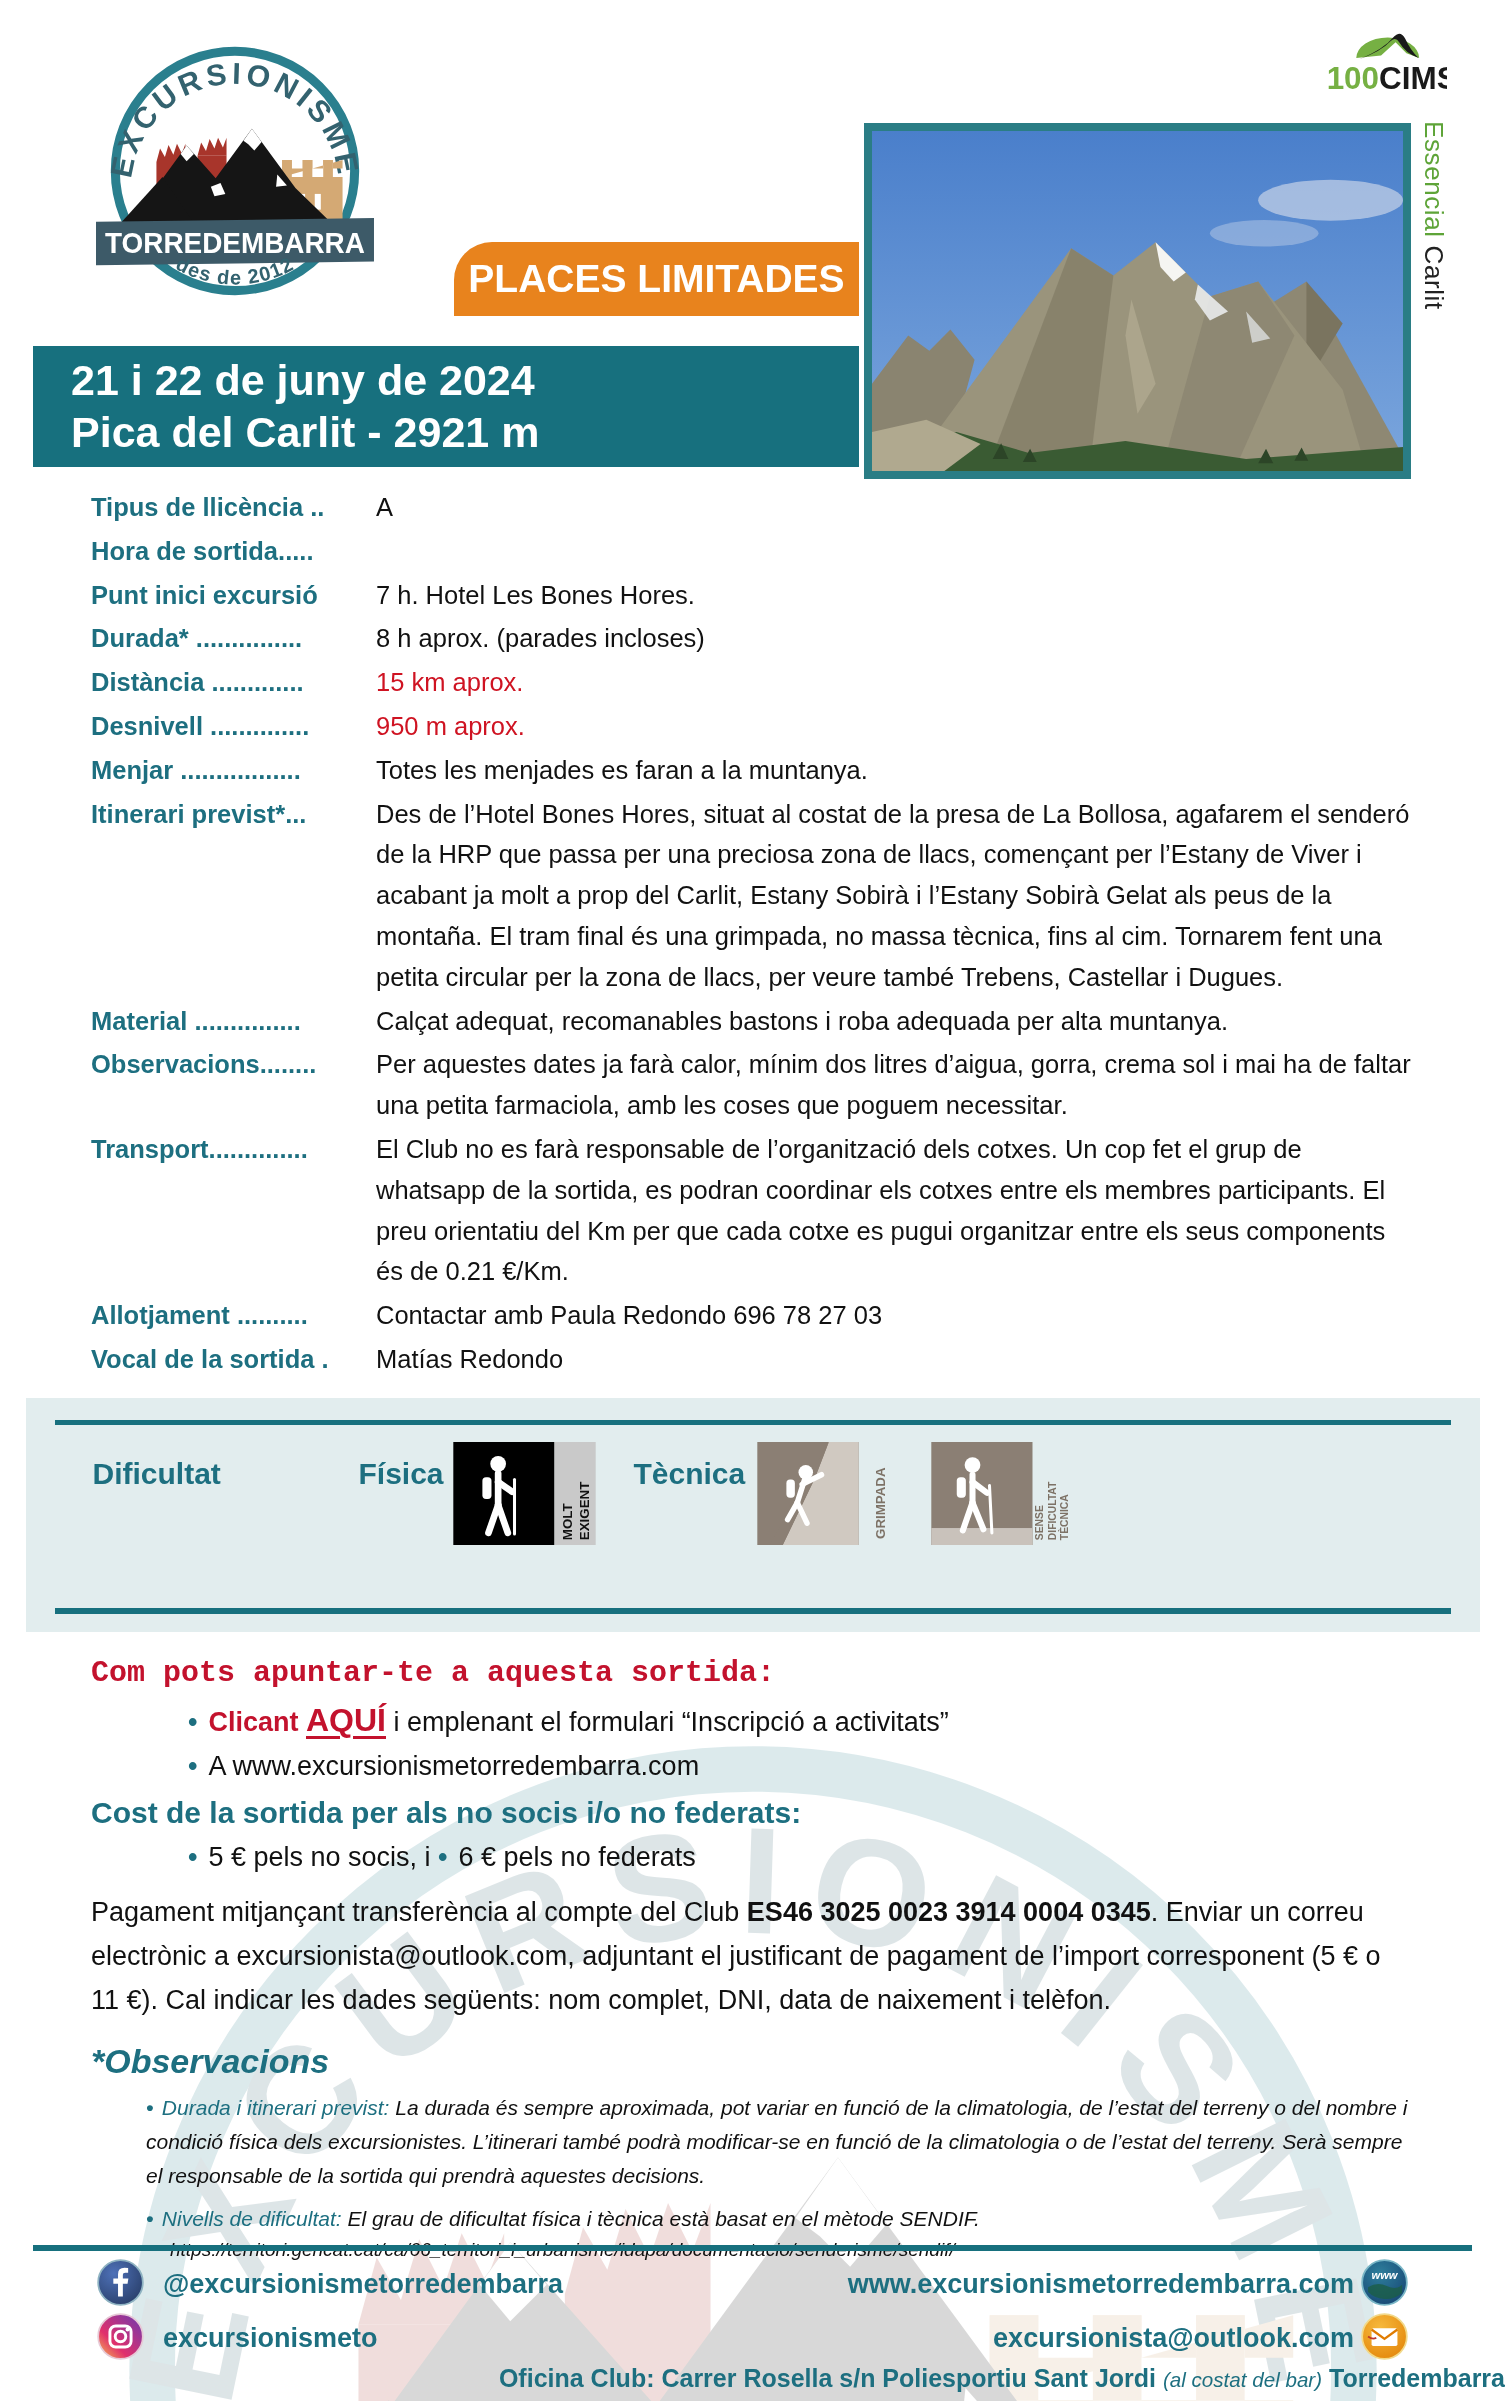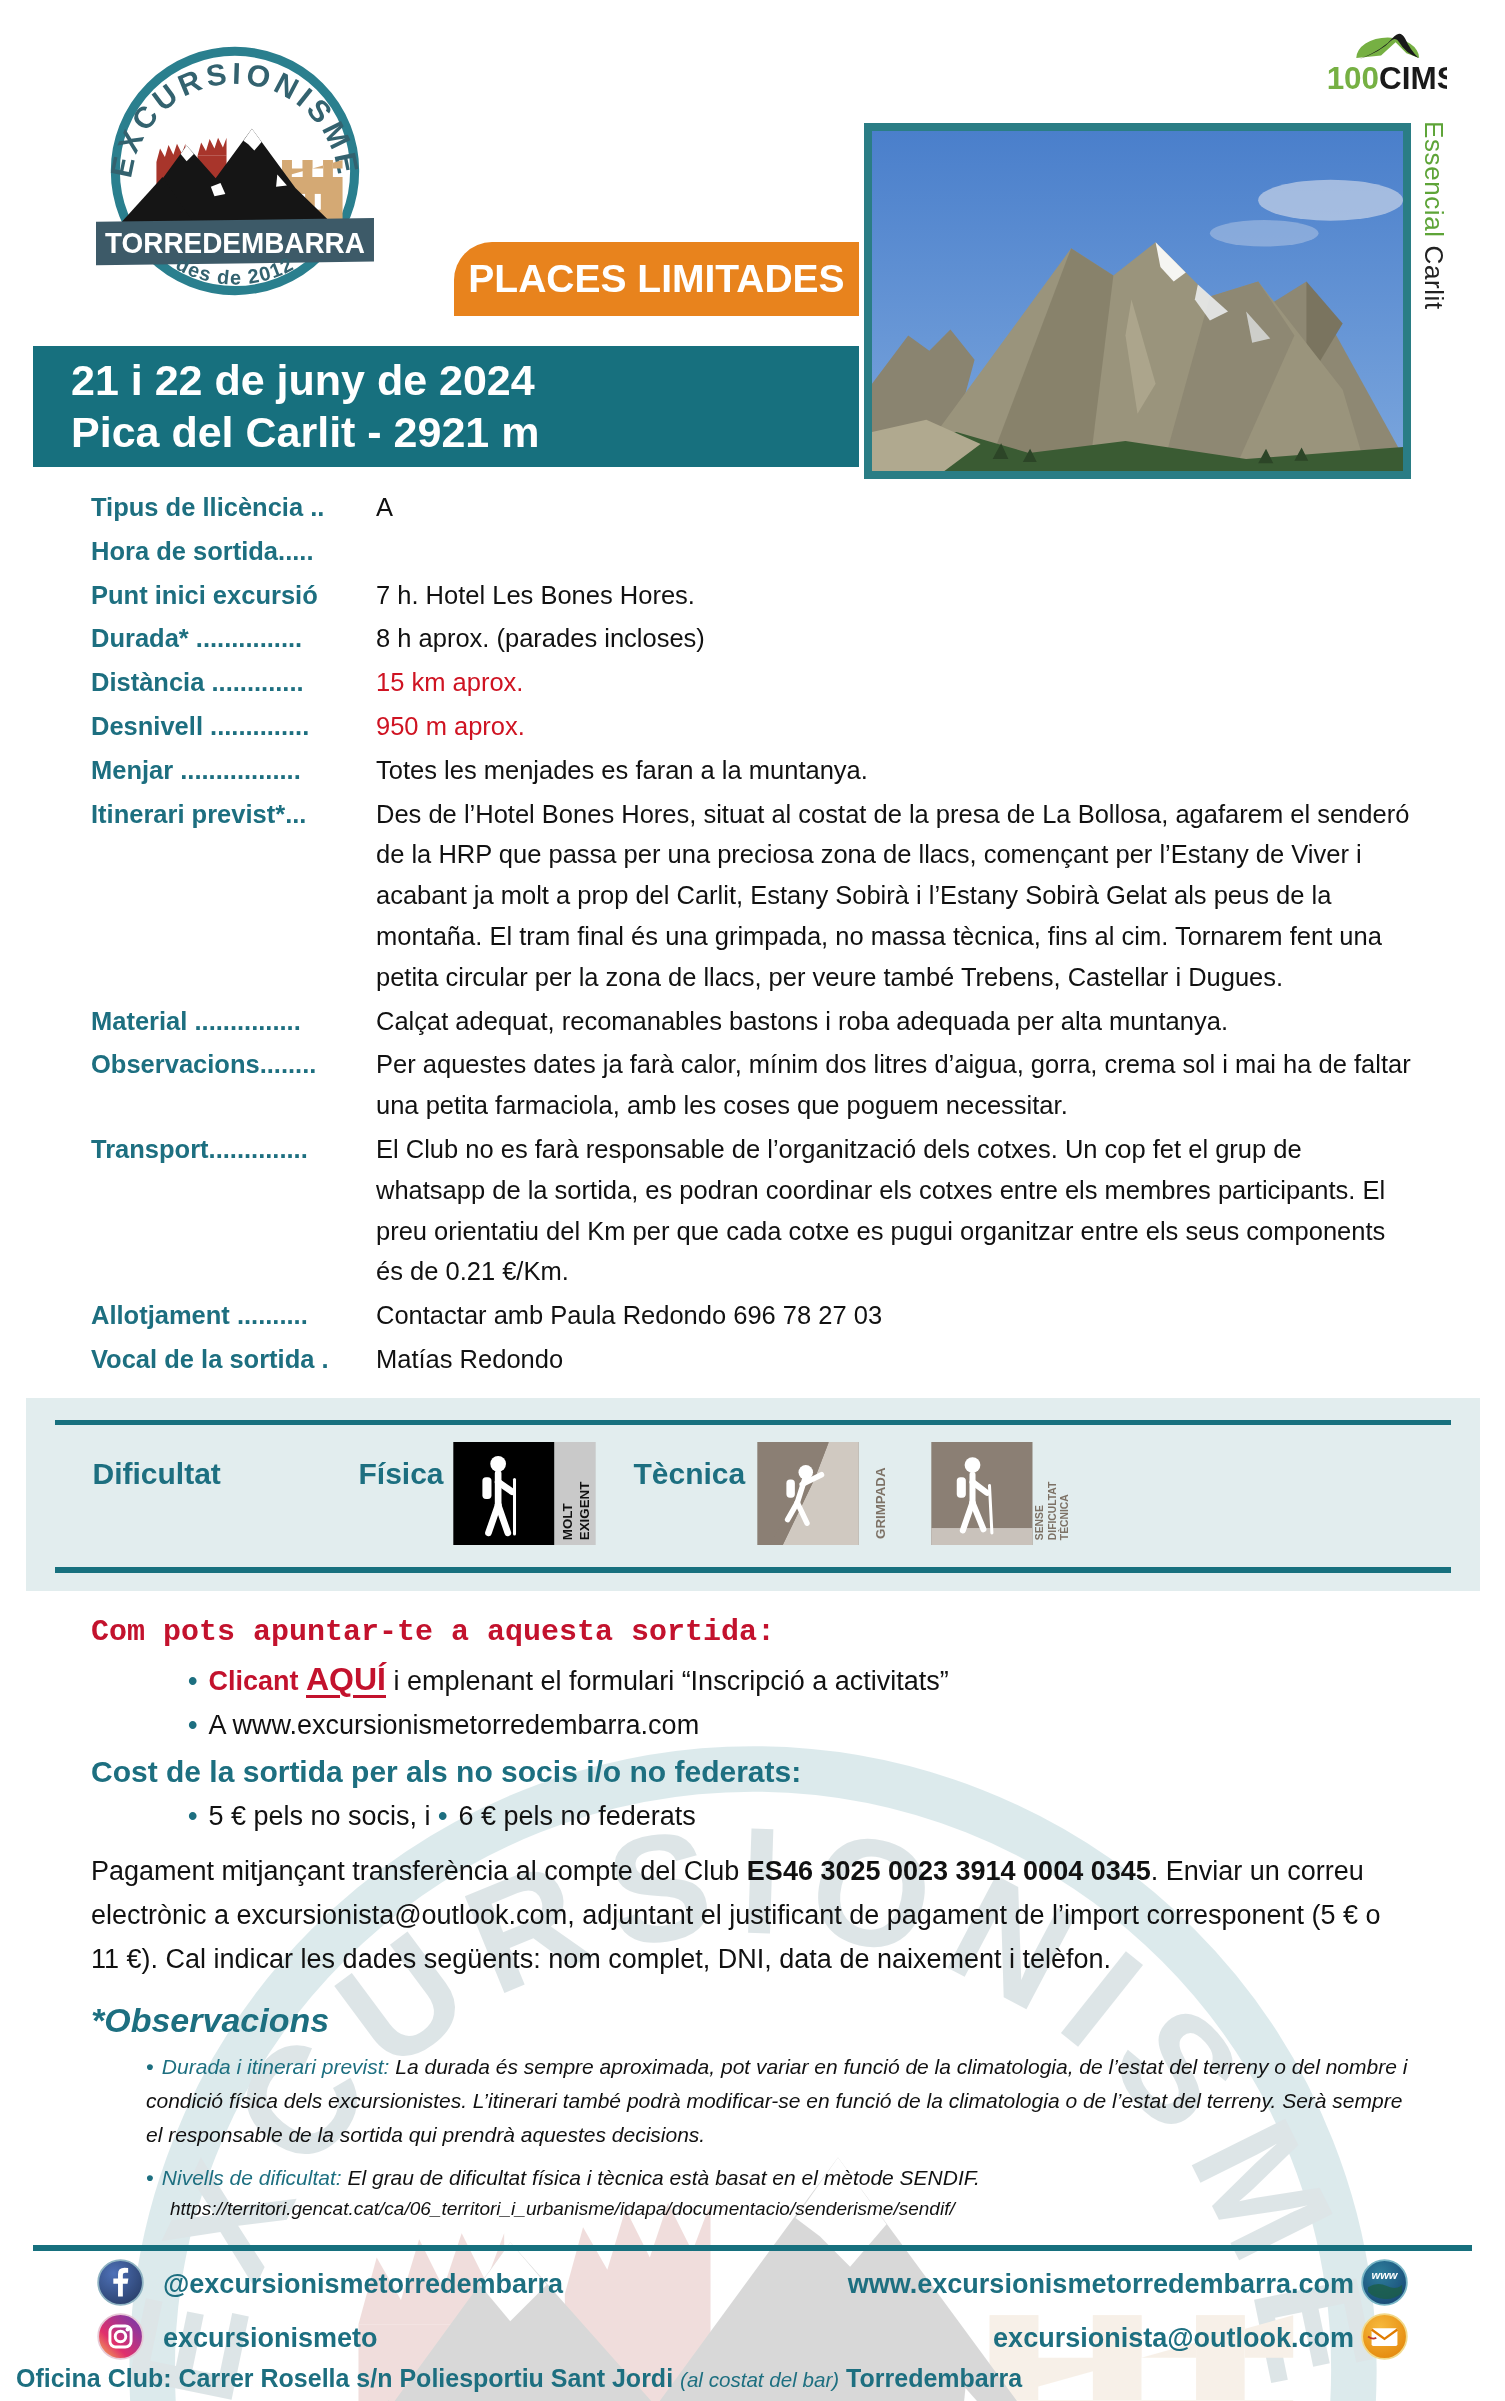--- a/index.html
+++ b/index.html
@@ -33,21 +33,21 @@
   .vcaption .dark{color:#222;}
 
   
   .content{position:absolute;left:0;top:487px;width:1505px;}
   .row{display:flex;padding:0 91px;margin-bottom:3px;}
   .dlabel{flex:0 0 285px;color:var(--teal);font-weight:bold;font-size:25.5px;line-height:1.6;}
   .dvalue{flex:1;font-size:25.5px;line-height:1.6;}
   .dvalue.red{color:var(--red-val);}
 
   
-  .diff-box{position:relative;margin:18px 25.5px 0;height:193px;background:var(--diff-bg);}
+  .diff-box{position:relative;margin:18px 25.5px 0;height:234px;background:var(--diff-bg);}
   .diff-rule{position:absolute;left:29px;right:29px;height:5.5px;background:var(--teal-dark);}
   .diff-rule.top{top:22px;} .diff-rule.bot{bottom:18px;}
   .diff-label{position:absolute;font-size:30px;font-weight:bold;color:var(--teal);}
   .diff-icon{position:absolute;width:143px;height:103px;}
   .diff-icon svg{width:100%;height:100%;display:block;}
 
   
   .deadline{margin:32px 91px 0;font-size:30px;font-weight:bold;}
   .deadline .t{color:var(--teal);} .deadline .b{color:#000;}
   .heading-red{margin:24px 91px 0;font-size:30px;font-weight:bold;color:var(--red);font-family:Liberation Mono, monospace;}
@@ -64,21 +64,21 @@
 
   
   .footer-rule{position:absolute;left:33px;right:33px;top:2245px;height:5.5px;background:var(--teal-dark);}
   .soc-icon{position:absolute;width:47px;height:47px;}
   .soc-icon svg{width:100%;height:100%;display:block;}
   .fb{left:97px;top:2259px;} .ig{left:97px;top:2313px;}
   .www{left:1361px;top:2259px;font-style:italic;} .mail{left:1361px;top:2313px;}
   .soc-text{position:absolute;font-size:27px;font-weight:bold;color:var(--teal);}
   .fb-t{left:163px;top:2269px;} .ig-t{left:163px;top:2323px;}
   .www-t{right:151px;top:2269px;} .mail-t{right:151px;top:2323px;}
-  .address{position:absolute;left:16px;right:0;top:2364px;text-align:left;color:var(--teal);font-size:25px;font-weight:bold;}
+  .address{position:absolute;left:0;right:0;top:2364px;text-align:right;color:var(--teal);font-size:25px;font-weight:bold;}
   .address .note{font-weight:normal;font-style:italic;font-size:20.6px;}
 </style>
 </head>
 <body>
 
 <svg width="0" height="0" style="position:absolute" aria-hidden="true">
   <defs>
     <path id="arcTop" d="M62,285 A172,172 0 1 1 398,285"></path>
     <path id="arcBottom" d="M125,378 A200,200 0 0 0 335,378"></path>
     <g id="club-logo">

